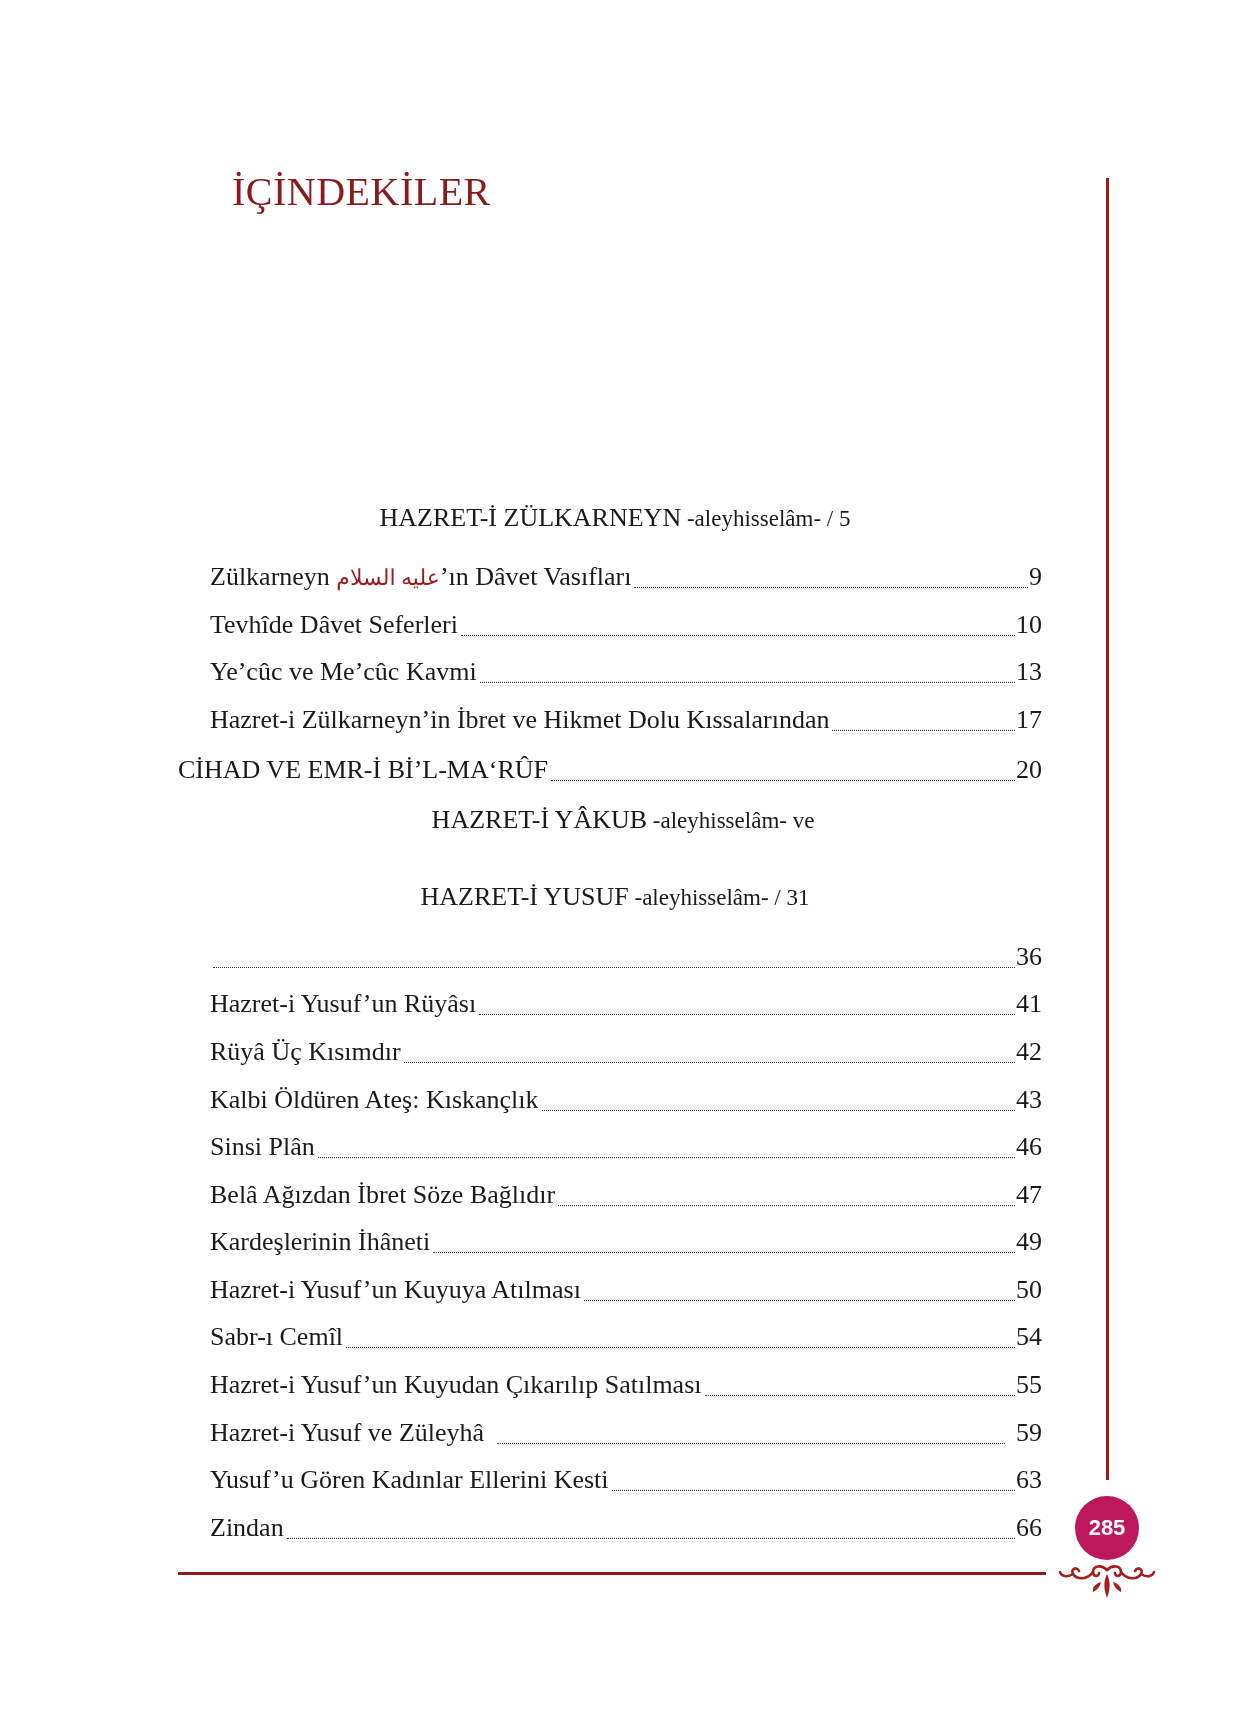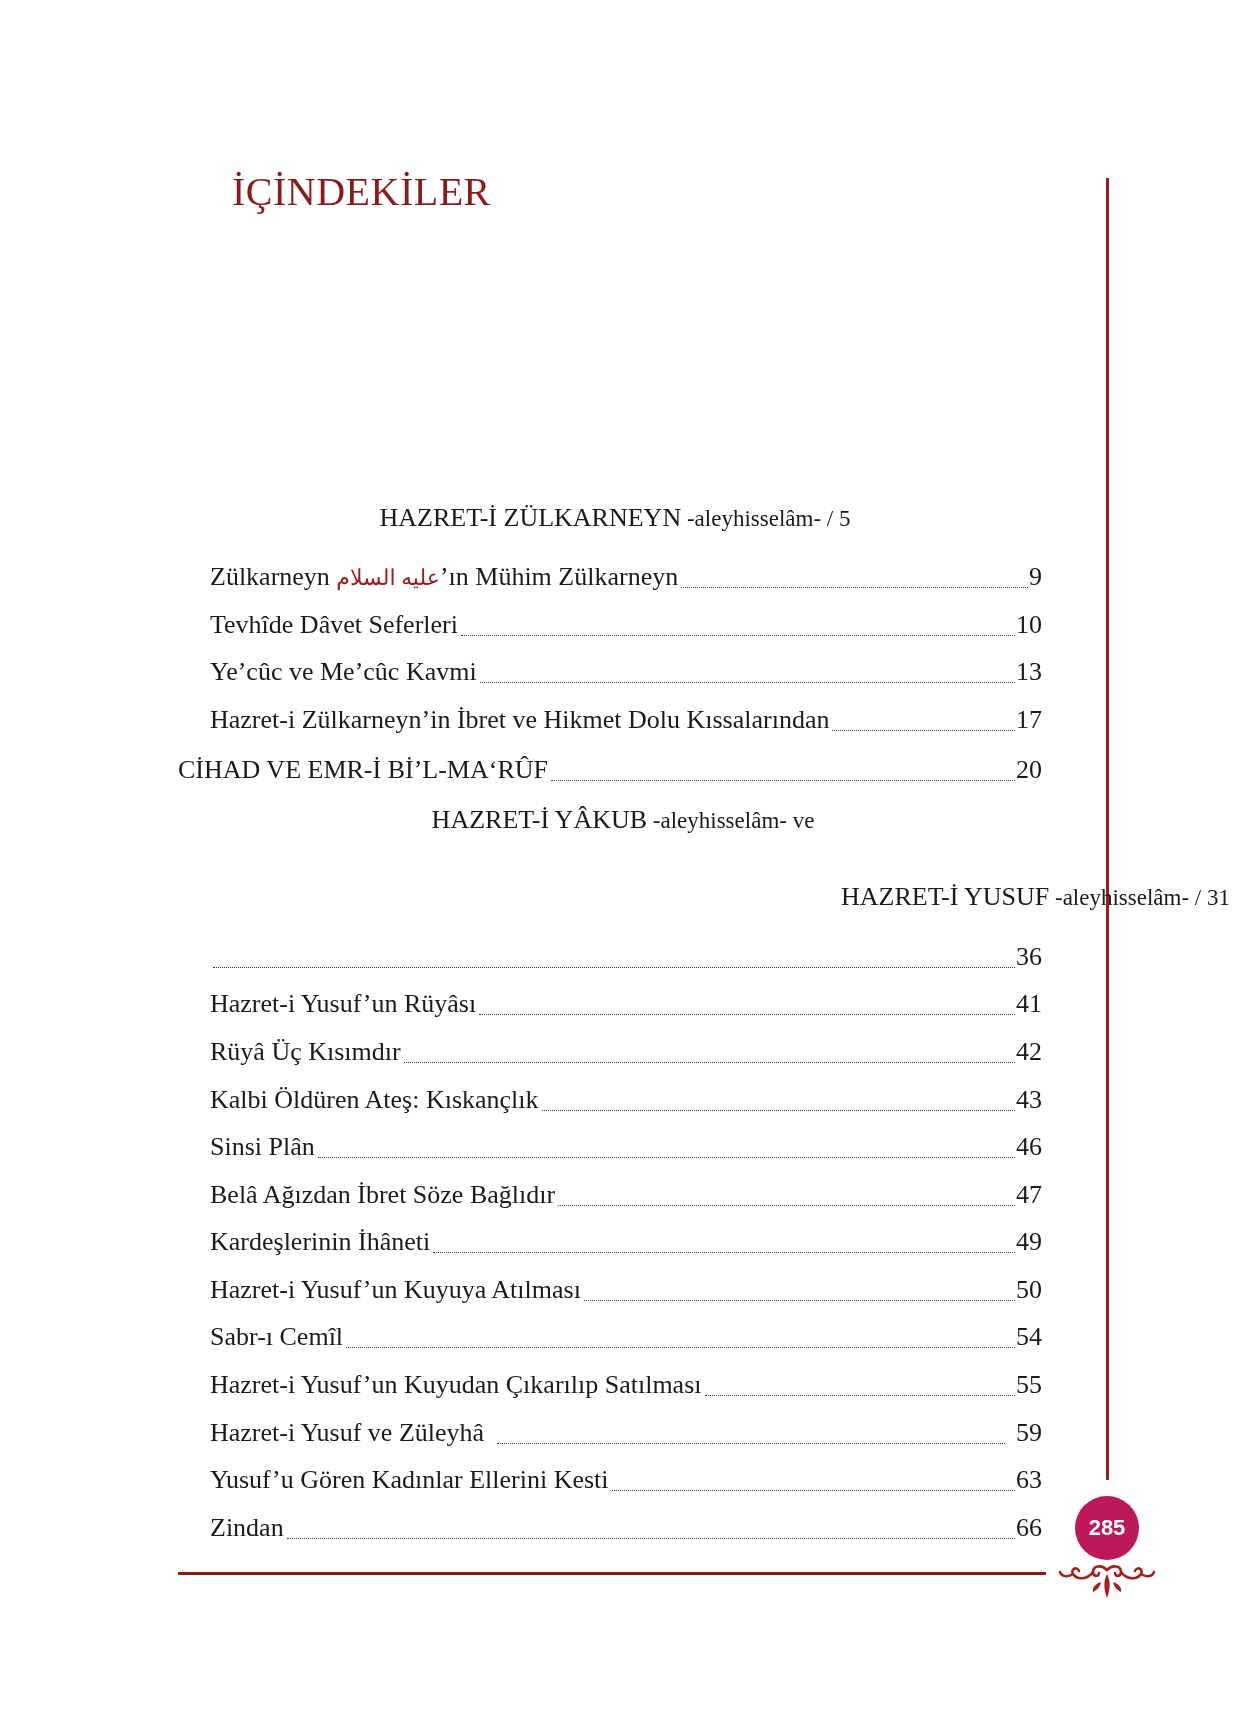--- a/index.html
+++ b/index.html
@@ -25,21 +25,21 @@
 <body>
 
 <div class="title">İÇİNDEKİLER</div>
 <div class="vrule"></div>
 
 <div class="section-head" style="top:500px;">
   <span>HAZRET-İ ZÜLKARNEYN</span><span class="small"> -aleyhisselâm- / 5</span>
 </div>
 
 <div class="entry" style="left:210px; top:562px;">
-  <span class="label"><span>Zülkarneyn </span><span class="honorific">عليه السلام</span><span>’ın Mühim Zülkarneyn</span></span>
+  <span class="label"><span>Zülkarneyn </span><span class="honorific">عليه السلام</span><span>’ın Dâvet Vasıfları</span></span>
   <span class="leader"></span>
   <span class="page">9</span>
 </div>
 <div class="entry" style="left:210px; top:610px;">
   <span class="label">Tevhîde Dâvet Seferleri</span>
   <span class="leader"></span>
   <span class="page">10</span>
 </div>
 <div class="entry" style="left:210px; top:657px;">
   <span class="label">Ye’cûc ve Me’cûc Kavmi</span>
@@ -53,21 +53,21 @@
 </div>
 <div class="entry" style="left:178px; top:755px;">
   <span class="label">CİHAD VE EMR-İ Bİ’L-MA‘RÛF</span>
   <span class="leader"></span>
   <span class="page">20</span>
 </div>
 
 <div class="section-head" style="top:802px;padding-left:8px;">
   <span>HAZRET-İ YÂKUB</span><span class="small"> -aleyhisselâm- ve</span>
 </div>
-<div class="section-head" style="top:879px;text-align:right;">
+<div class="section-head" style="top:879px;">
   <span>HAZRET-İ YUSUF</span><span class="small"> -aleyhisselâm- / 31</span>
 </div>
 
 <div class="entry" style="left:210px; top:942px;">
   <span class="leader"></span>
   <span class="page">36</span>
 </div>
 <div class="entry" style="left:210px; top:989px;">
   <span class="label">Hazret-i Yusuf’un Rüyâsı</span>
   <span class="leader"></span>

